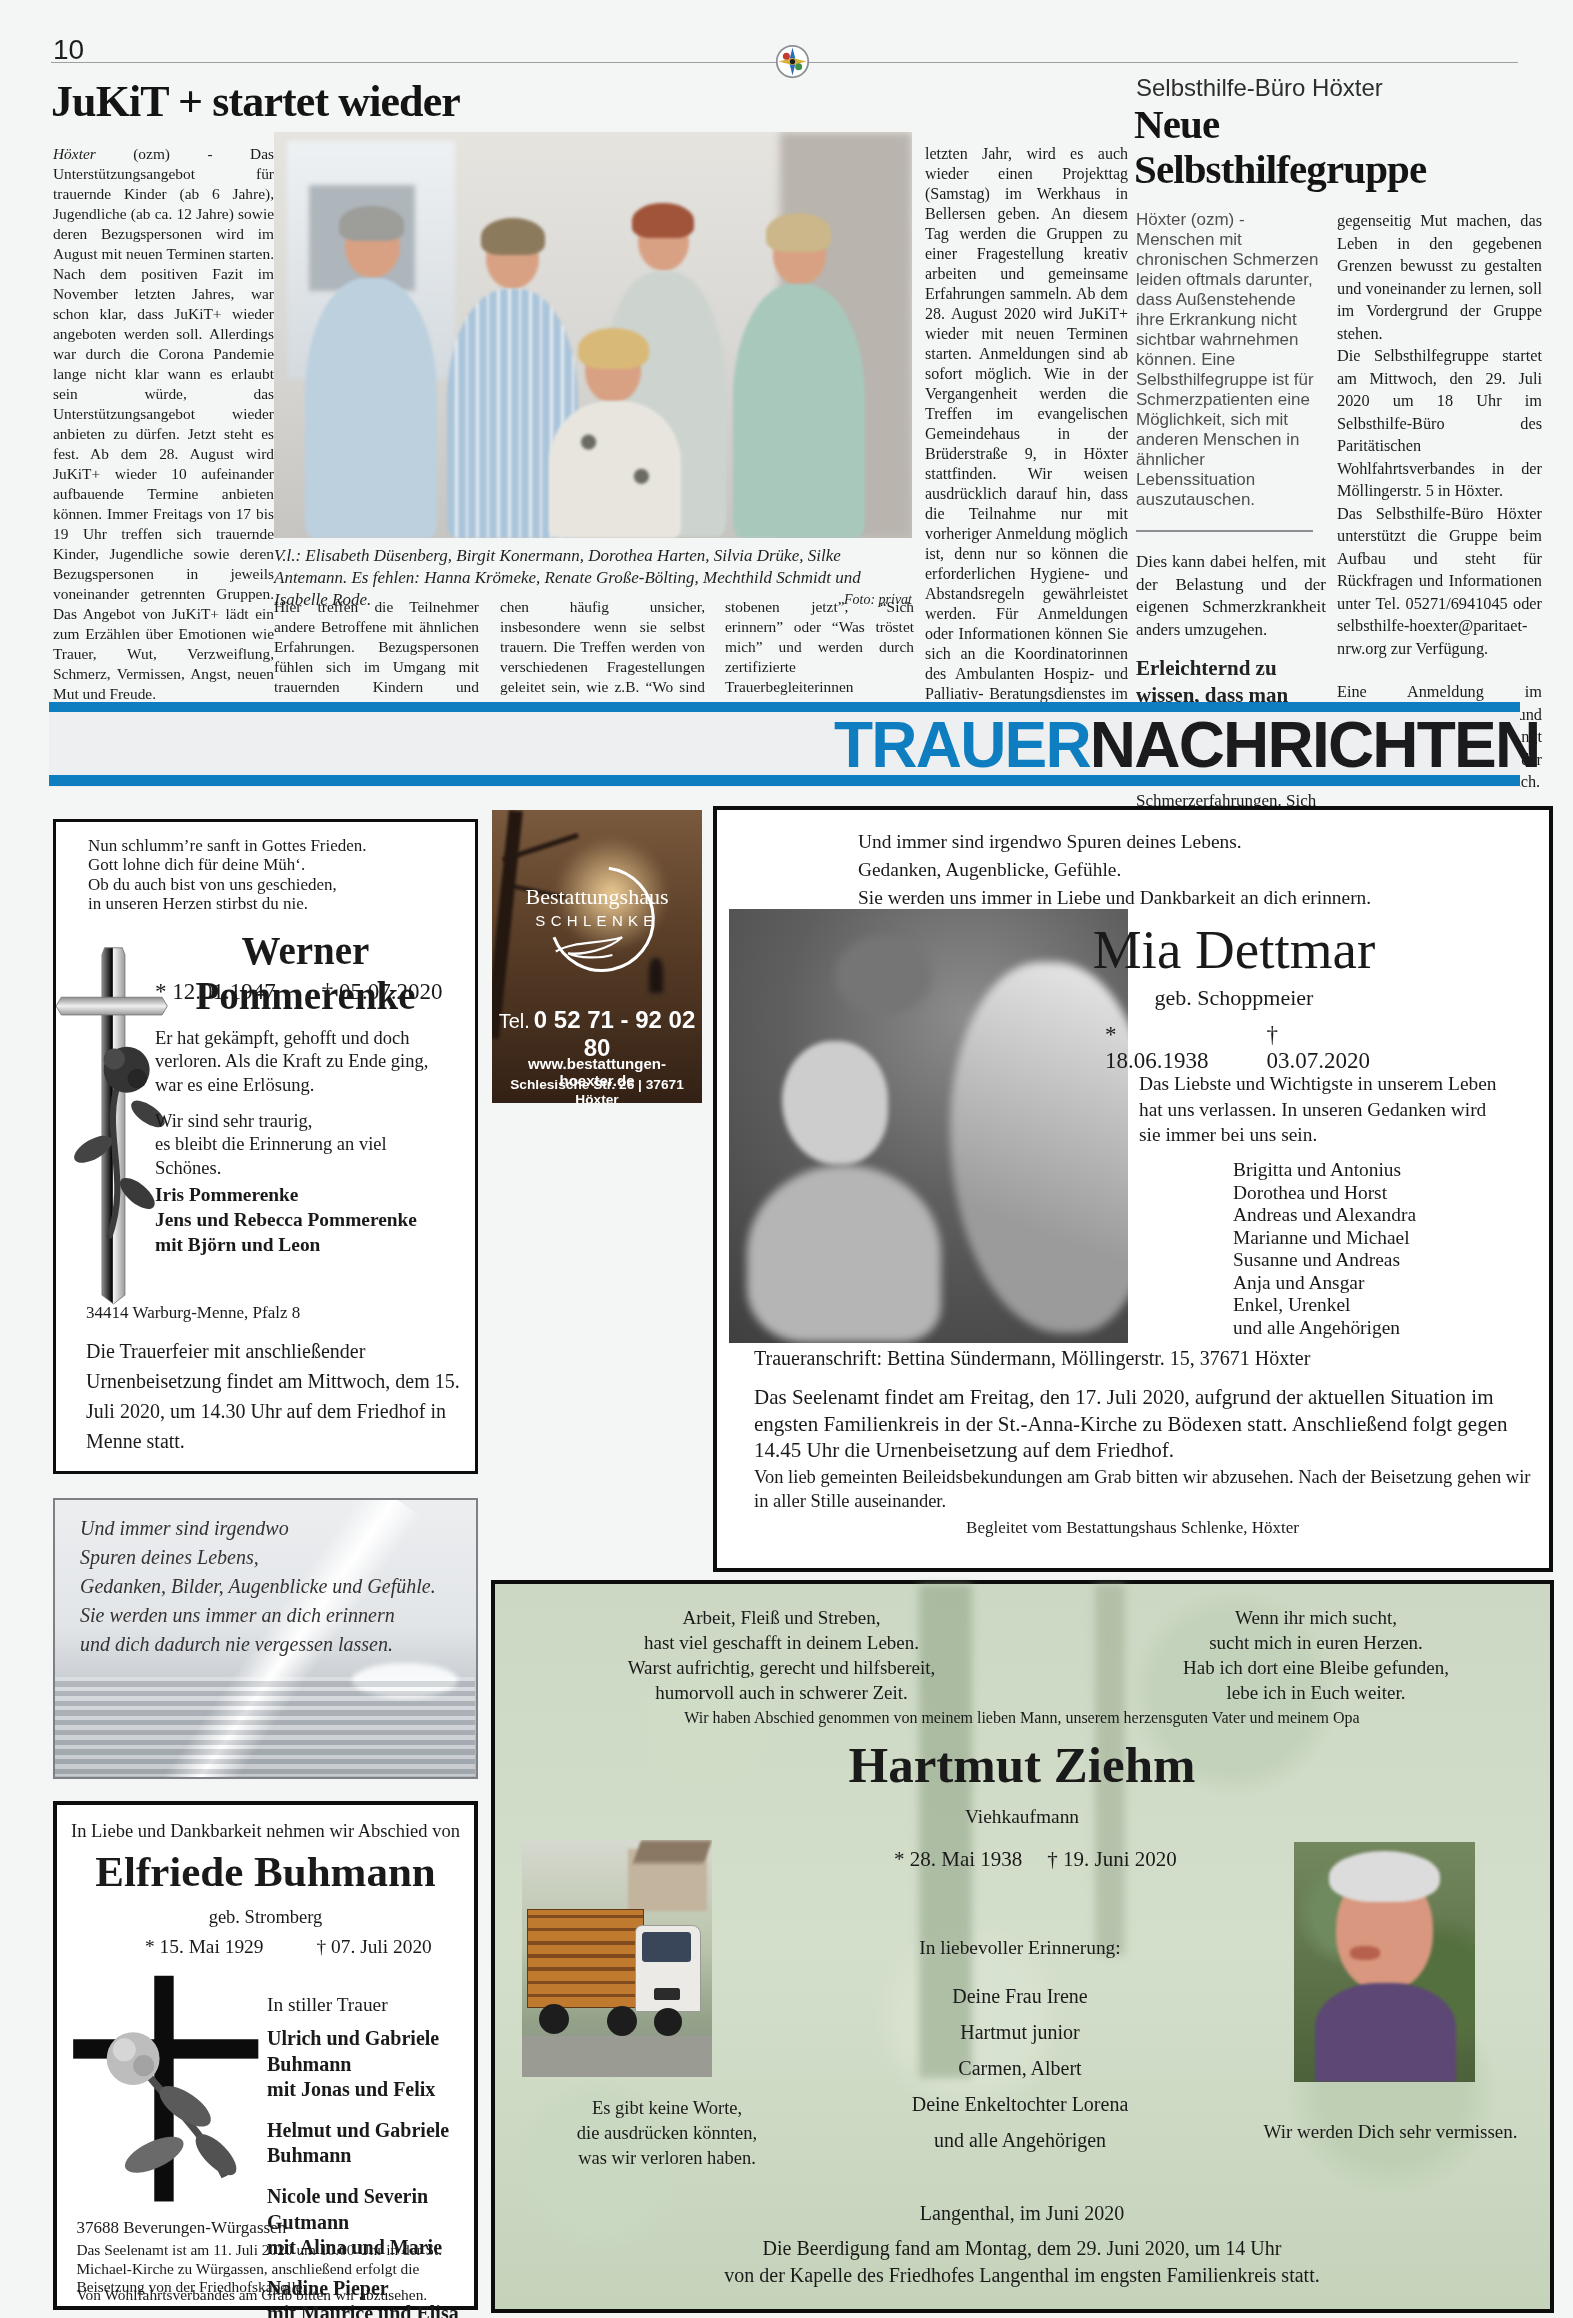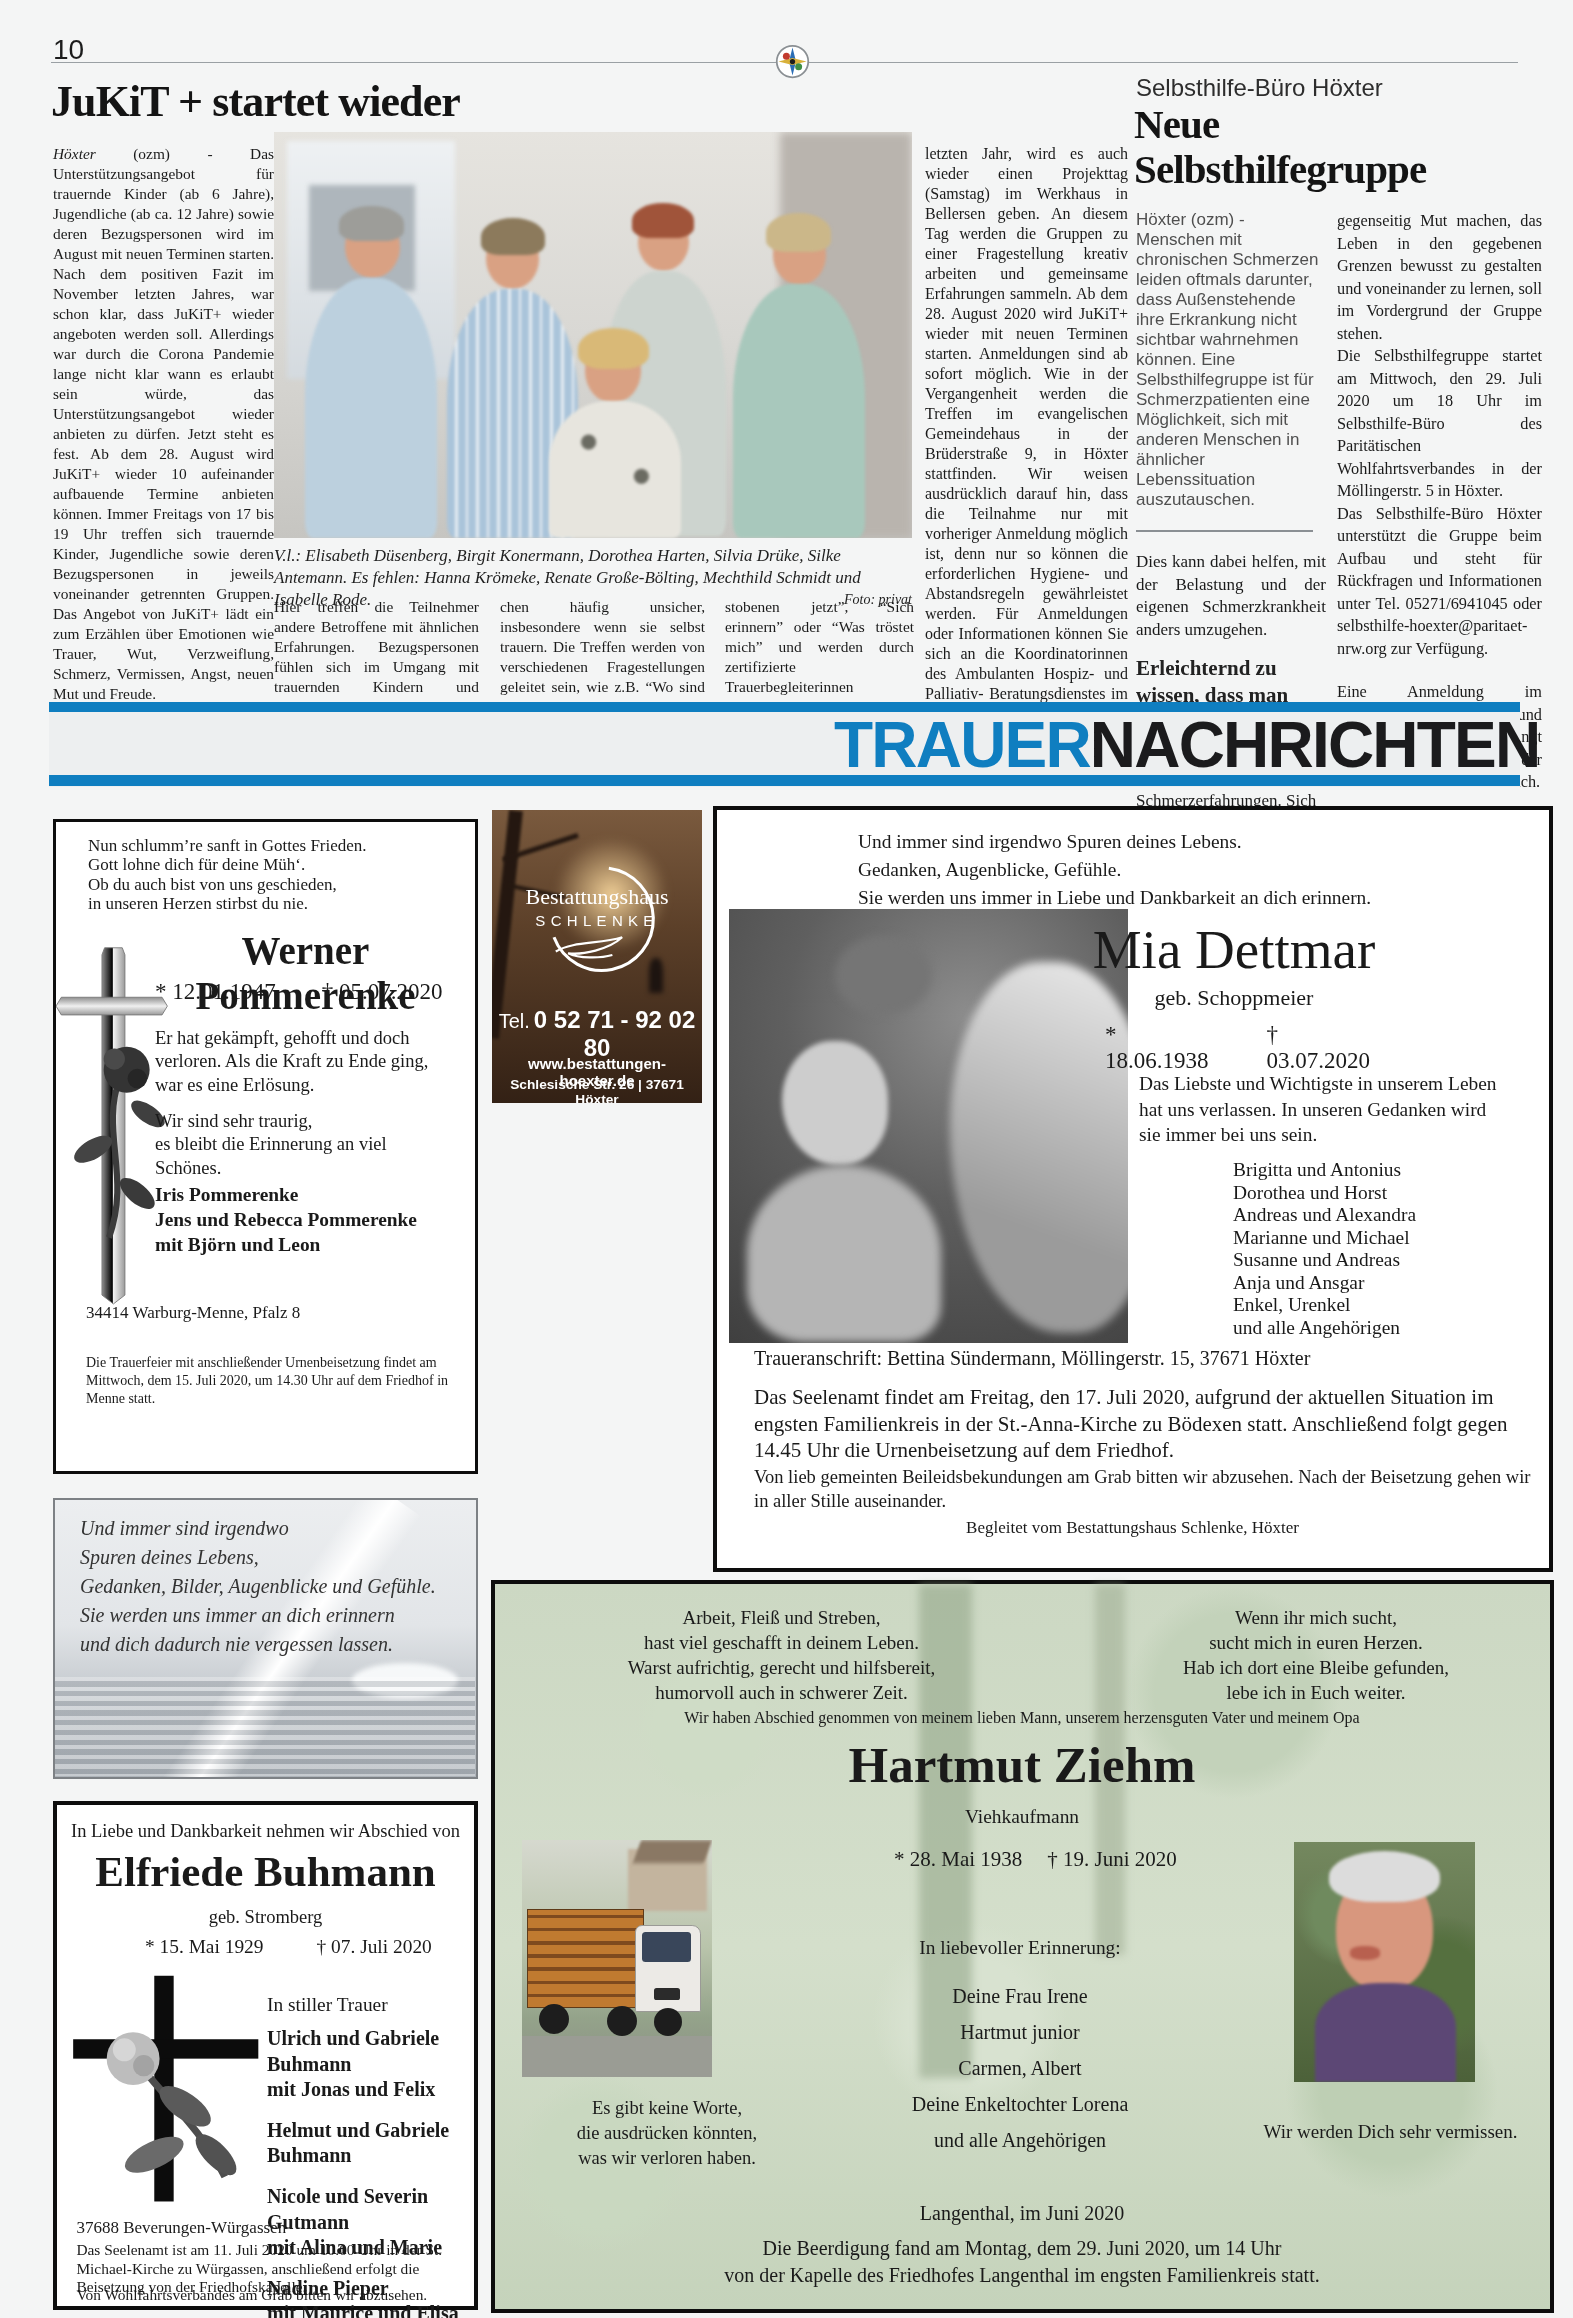--- a/index.html
+++ b/index.html
@@ -150,21 +150,21 @@
     <div class="abs" style="left:99px;top:288px;font-size:18.5px;line-height:23.4px;">
       <div>Wir sind sehr traurig,</div>
       <div style="width:265px;">es bleibt die Erinnerung an viel Schönes.</div>
     </div>
     <div class="abs bd" style="left:99px;top:360px;font-size:19.4px;line-height:25px;">
       <div>Iris Pommerenke</div>
       <div>Jens und Rebecca Pommerenke</div>
       <div>mit Björn und Leon</div>
     </div>
     <div class="abs" style="left:30px;top:481px;font-size:17px;">34414 Warburg-Menne, Pfalz 8</div>
-    <div class="abs" style="left:30px;top:532px;width:399px;font-size:14px;line-height:18px;">Die Trauerfeier mit anschließender Urnenbeisetzung findet am Mittwoch, dem 15. Juli 2020, um 14.30 Uhr auf dem Friedhof in Menne statt.</div>
+    <div class="abs" style="left:30px;top:514px;width:399px;font-size:20px;line-height:30px;">Die Trauerfeier mit anschließender Urnenbeisetzung findet am Mittwoch, dem 15. Juli 2020, um 14.30 Uhr auf dem Friedhof in Menne statt.</div>
   </div>
 
   <div class="abs" style="left:492px;top:810px;width:210px;height:293px;overflow:hidden;background:linear-gradient(180deg,#7a5a3e 0%,#5c4029 40%,#332115 100%);">
     <div class="abs blur5" style="left:62px;top:26.5px;width:115px;height:115px;border-radius:50%;background:radial-gradient(circle,#f0cf97 0%,rgba(240,207,151,0) 70%);"></div>
     <div class="abs blur2" style="left:5.3px;top:0px;width:14px;height:229px;background:#241710;transform:rotate(6deg);"></div>
     <div class="abs blur2" style="left:8.8px;top:35px;width:79px;height:5.3px;background:#241710;transform:rotate(-18deg);"></div>
     <div class="abs blur2" style="left:12.4px;top:79px;width:62px;height:4.4px;background:#241710;transform:rotate(12deg);"></div>
     <div class="abs blur3" style="left:157px;top:148px;width:14px;height:35px;border-radius:40% 40% 10% 10%;background:#1d1410;"></div>
     <div class="abs ctr" style="left:0;top:74px;width:210px;color:#fff;">
       <div class="ser" style="font-size:22px;">Bestattungshaus</div>

